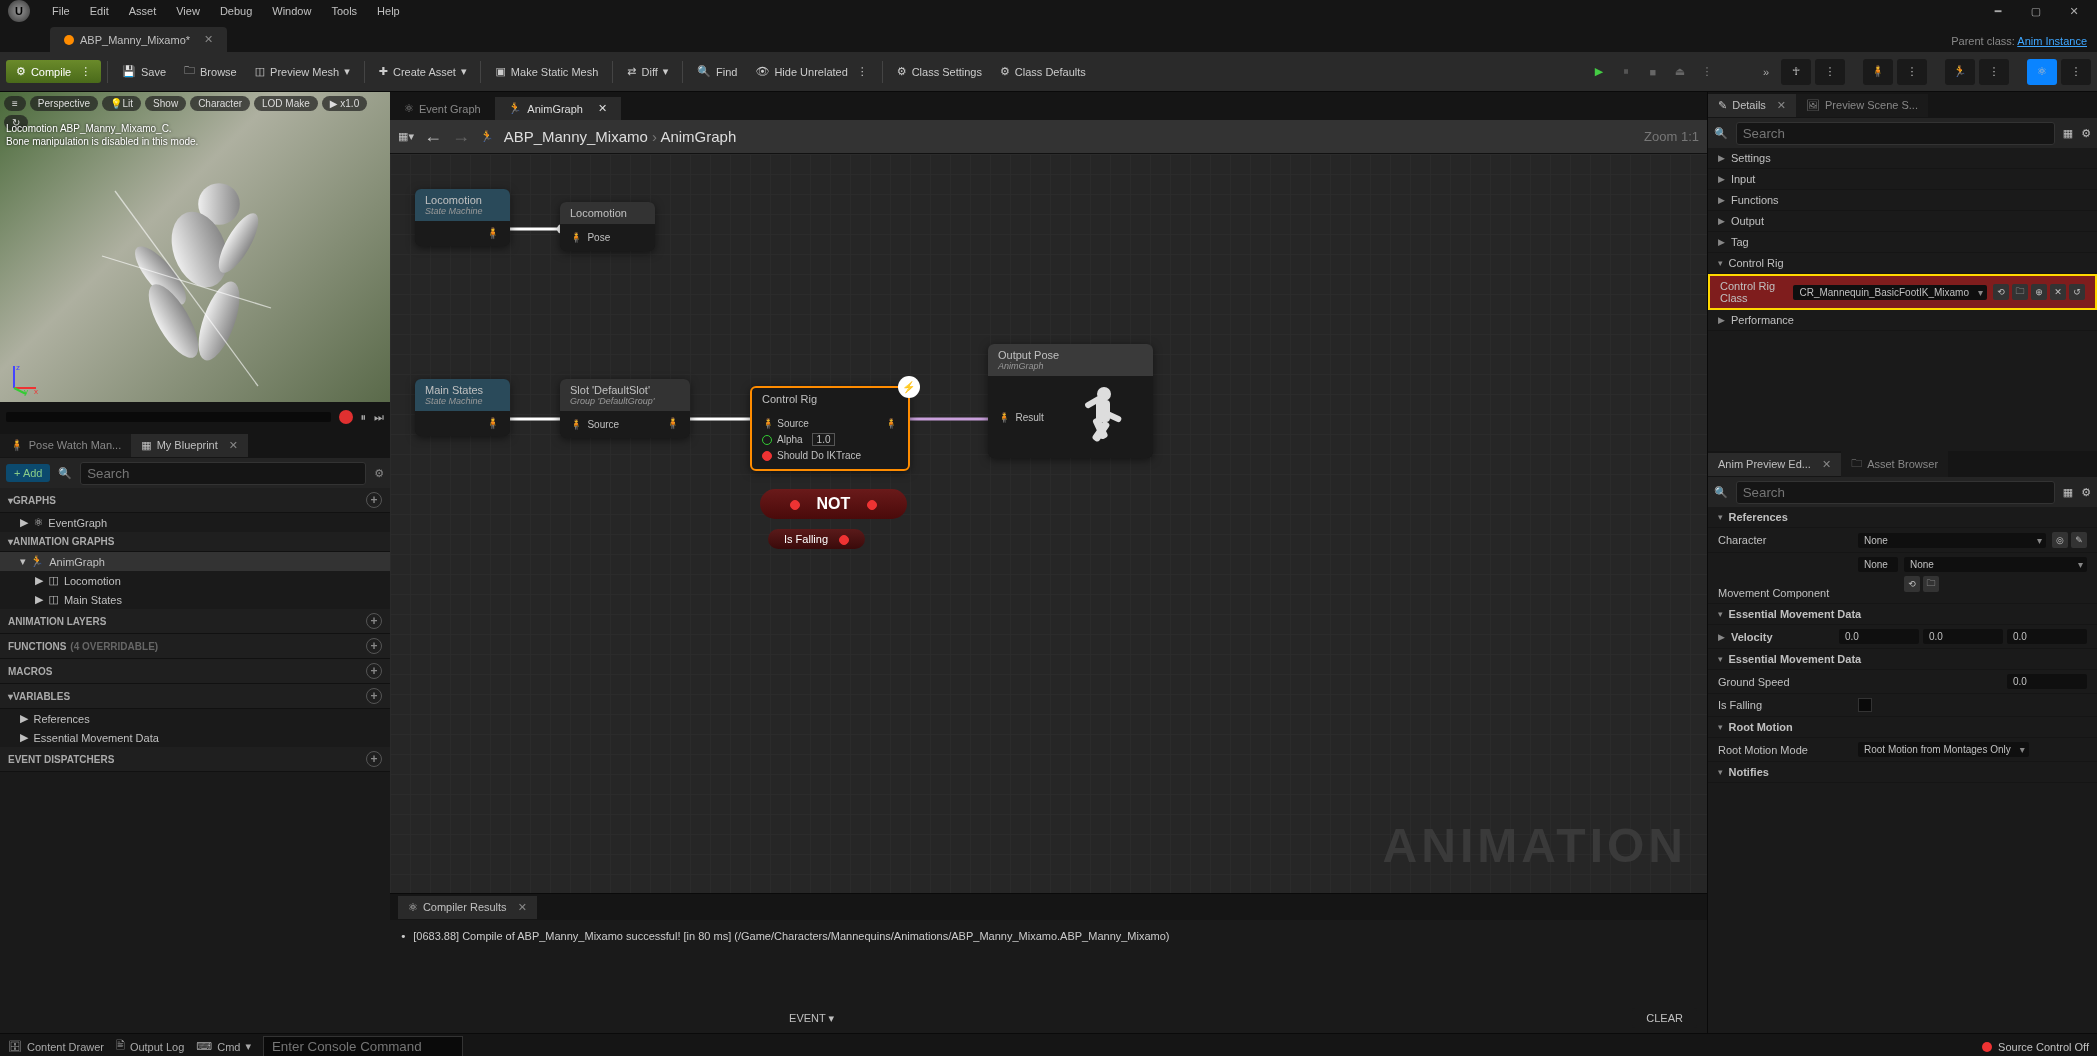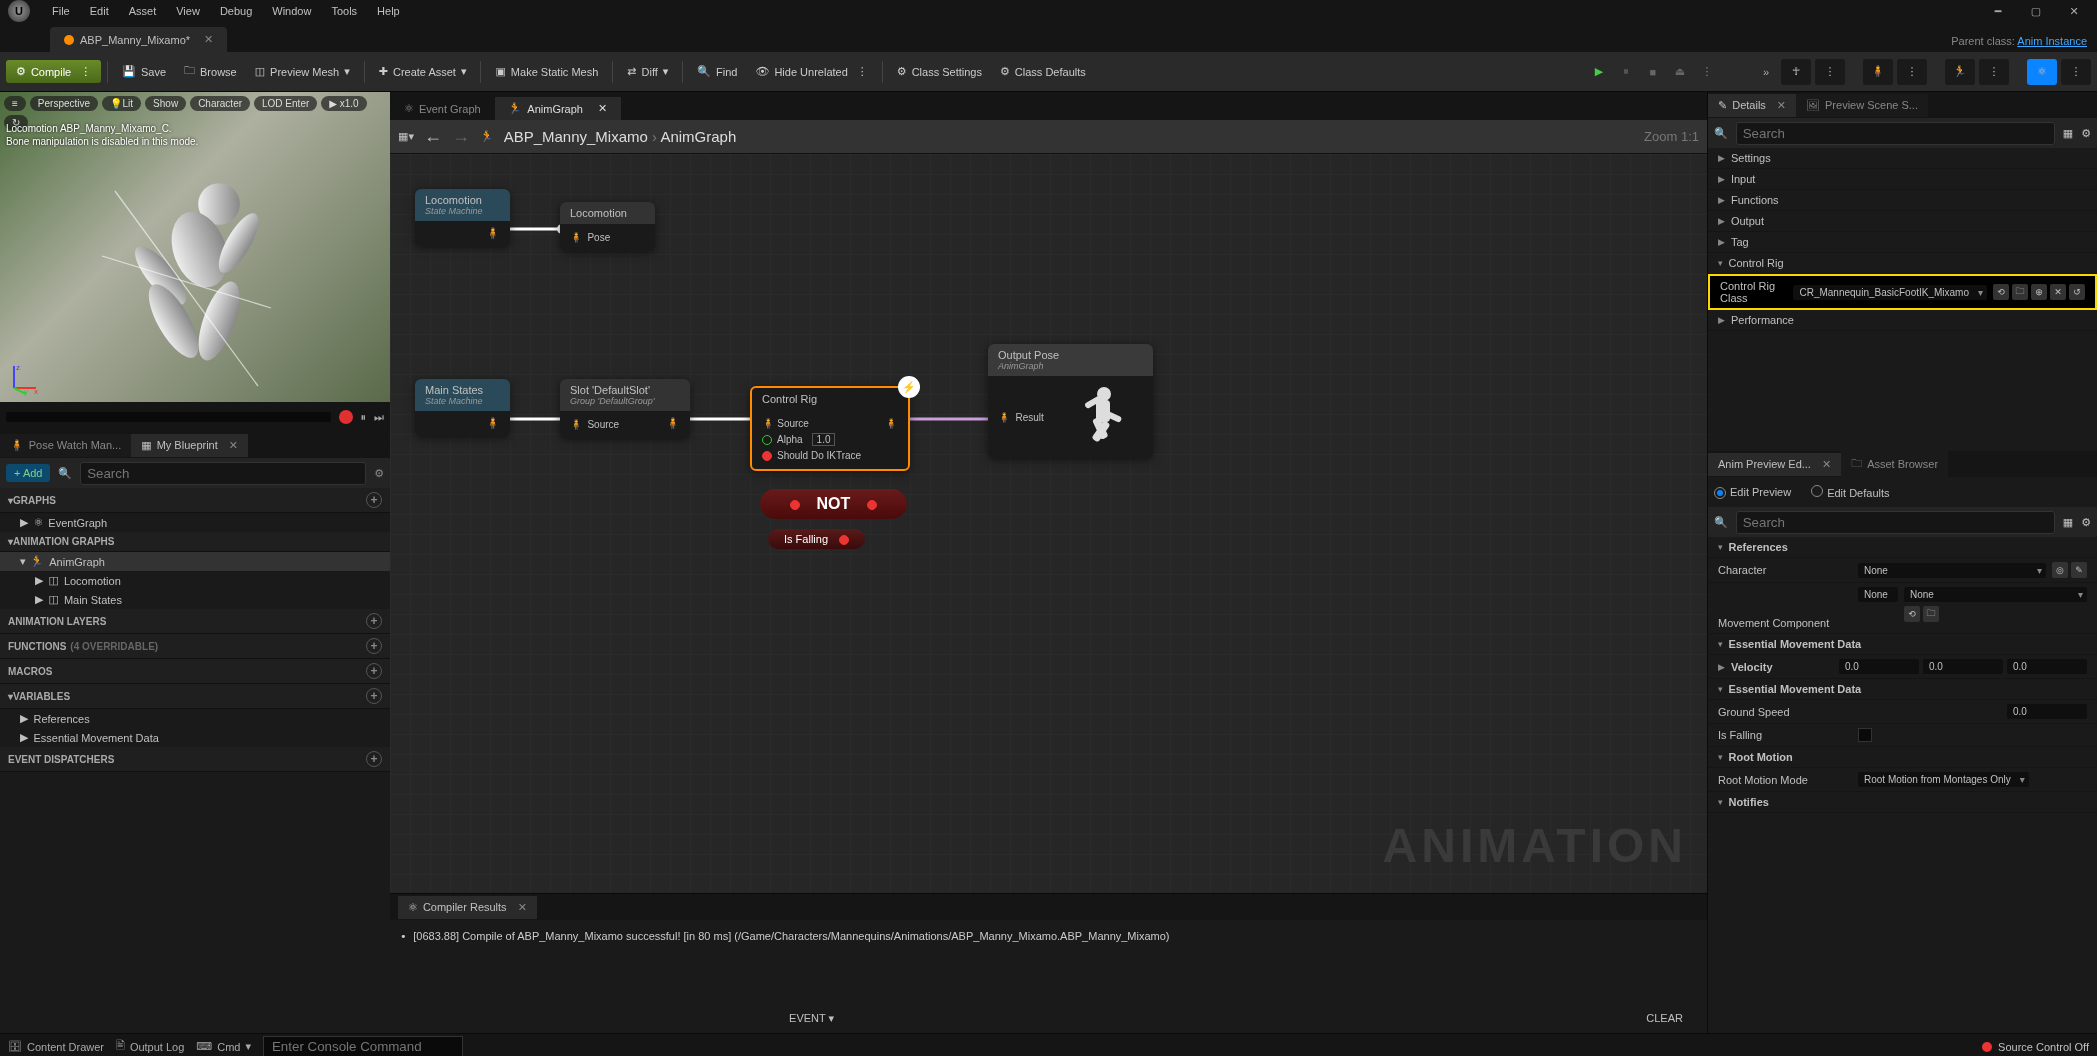--- a/index.html
+++ b/index.html
@@ -77,21 +77,21 @@
 
 .compres { height:140px; background:#1a1a1a; border-top:1px solid #0a0a0a; display:flex; flex-direction:column; }
 .crhdr { height:26px; display:flex; align-items:center; padding:0 8px; background:#151515; }
 .crbody { flex:1; padding:10px; font-family:monospace; font-size:11px; color:#ccc; overflow:auto; }
 .crfoot { height:30px; display:flex; align-items:center; justify-content:center; gap:20px; padding:0 10px; }
 .clearbtn { background:#1a1a1a; padding:4px 14px; border-radius:3px; margin-left:auto; }
 
 .rightcol { width:390px; background:#1a1a1a; display:flex; flex-direction:column; border-left:1px solid #0a0a0a; }
 .detrow { padding:4px 10px; display:flex; align-items:center; border-bottom:1px solid #151515; }
 .detrow .arrow { margin-right:6px; color:#888; font-size:9px; }
-.highlight { border:2px solid #ffd700; background:#000000; }
+.highlight { border:2px solid #ffd700; background:#7f1d1d; }
 .propval { background:#0f0f0f; padding:2px 6px; border-radius:2px; margin-left:auto; font-size:10px; min-width:80px; }
 .dropdown { background:#0f0f0f; padding:2px 18px 2px 6px; border-radius:2px; font-size:10px; position:relative; }
 .dropdown::after { content:"▾"; position:absolute; right:4px; color:#888; }
 .iconbtns { display:flex; gap:3px; margin-left:6px; }
 .iconbtn { width:16px; height:16px; background:#333; border-radius:2px; display:flex; align-items:center; justify-content:center; font-size:9px; }
 
 .bottombar { height:26px; background:#151515; display:flex; align-items:center; padding:0 8px; gap:12px; border-top:1px solid #0a0a0a; font-size:11px; }
 .bottombar .bbtn { display:flex; align-items:center; gap:5px; cursor:pointer; color:#aaa; }
 .cmdinput { background:#0a0a0a; border:1px solid #333; padding:2px 8px; width:200px; color:#666; }
 .srcctrl { margin-left:auto; display:flex; align-items:center; gap:6px; }
@@ -225,21 +225,21 @@
 <div class="mainrow">
 
   <div class="leftcol">
     <div class="viewport">
       <div class="vpoverlay">
         <div class="vpbtn">≡</div>
         <div class="vpbtn">Perspective</div>
         <div class="vpbtn"><span>💡</span><span>Lit</span></div>
         <div class="vpbtn">Show</div>
         <div class="vpbtn">Character</div>
-        <div class="vpbtn">LOD Enter</div>
+        <div class="vpbtn">LOD Make</div>
         <div class="vpbtn">▶ <span>x1.0</span></div>
         <div class="vpbtn">↻</div>
       </div>
       <div class="vptext">
         <div>Locomotion ABP_Manny_Mixamo_C.</div>
         <div>Bone manipulation is disabled in this mode.</div>
       </div>
       <svg class="manneq" viewBox="0 0 200 200">
         <defs>
             <linearGradient id="mg">
@@ -519,24 +519,20 @@
     <div class="paneltab">
       <div class="ptab">
           <span>Anim Preview Ed...</span>
           <span class="close">✕</span>
         </div>
       <div class="ptab inactive">
           <span>🗀</span>
           <span>Asset Browser</span>
         </div>
     </div>
-    <div class="addrow" style="background:#1a1a1a;">
-      <label><span class="radiobox on"></span><span>Edit Preview</span></label>
-      <label style="margin-left:12px;"><span class="radiobox"></span><span>Edit Defaults</span></label>
-    </div>
     <div class="addrow">
       <span>🔍</span>
       <input class="searchbox" placeholder="Search" style="">
       <span>▦</span>
       <span>⚙</span>
     </div>
     <div class="detrow">
         <span class="arrow">▾</span>
         <b>References</b>
       </div>

